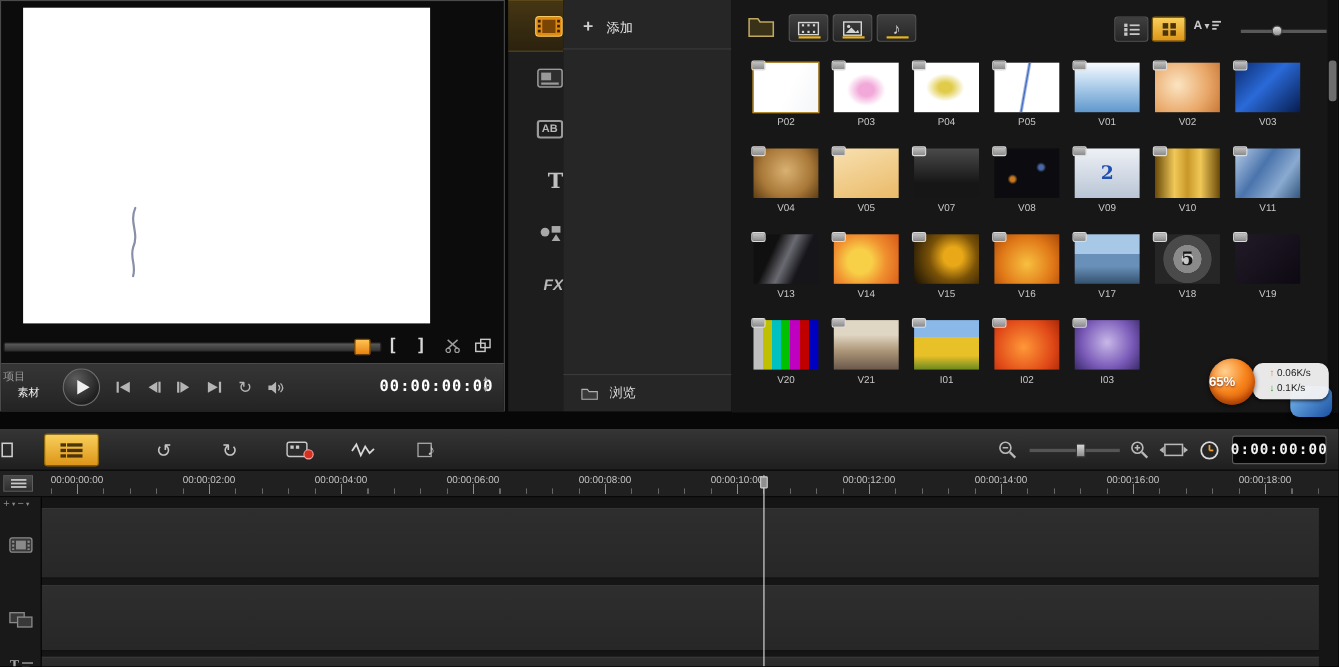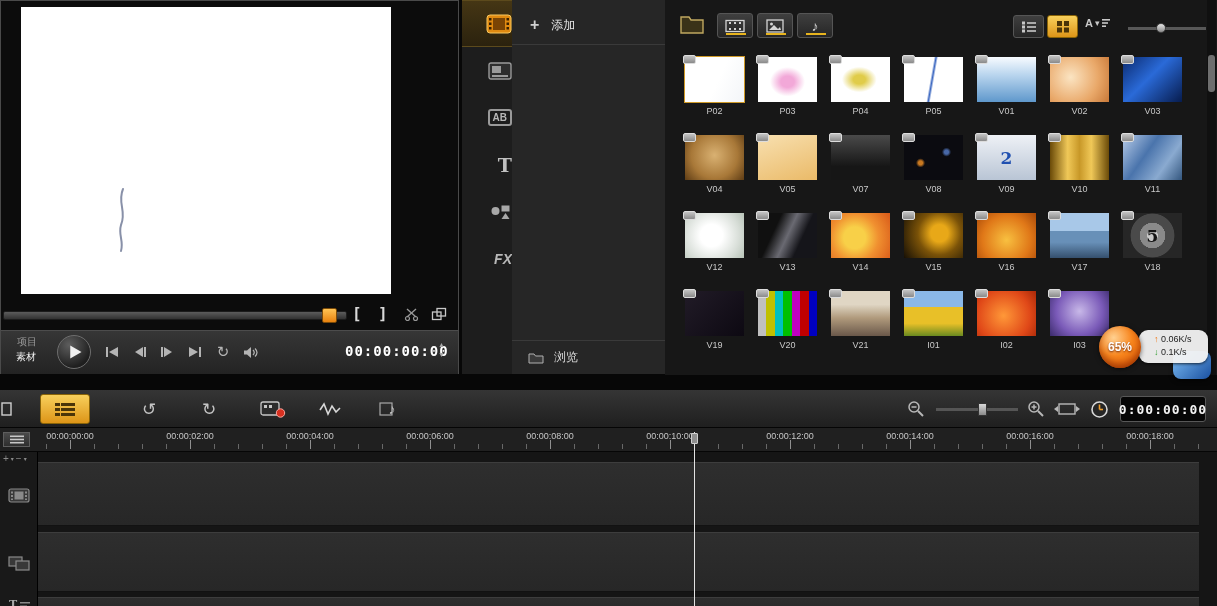--- a/index.html
+++ b/index.html
@@ -59,21 +59,21 @@
 .lbl{margin-top:4px;text-align:center;font-size:9px;color:#c8c8c8}
 #g-scroll{position:absolute;left:542px;top:0;width:9px;height:375px;background:#101010}
 #g-scroll .sthumb{position:absolute;left:1px;top:55px;width:7px;height:37px;background:#6e6e6e;border-radius:3px;cursor:pointer}
 
 
 #blue-widget{position:absolute;left:1173px;top:351px;width:38px;height:28px;border-radius:8px;background:linear-gradient(135deg,#7ec0f8,#1a50a0);box-shadow:0 2px 4px rgba(0,0,0,.6);z-index:19;cursor:pointer}
 #net-pill{position:absolute;left:1139px;top:330px;width:69px;height:33px;background:rgba(243,243,243,.95);border-radius:9px;z-index:20;padding:3px 0 0 15px;box-shadow:0 1px 3px rgba(0,0,0,.7)}
 .net-row{font-size:9px;color:#222;line-height:13px;white-space:nowrap}
 .net-row .up{color:#f07818;font-weight:bold}
 .net-row .dn{color:#2f9e2f;font-weight:bold}
-#net-ball{position:absolute;left:1099px;top:326px;width:42px;height:42px;border-radius:50%;background:radial-gradient(circle at 35% 28%,#ffd090,#f8861e 45%,#dd5400 92%);box-shadow:inset 0 -4px 7px rgba(110,25,0,.55),0 1px 5px rgba(0,0,0,.6);display:flex;align-items:center;justify-content:center;z-index:21;cursor:pointer}
+#net-ball{position:absolute;left:1099px;top:326px;width:42px;height:42px;border-radius:50%;background:radial-gradient(circle at 35% 28%,#ffd090,#f8861e 45%,#dd5400 92%);box-shadow:inset 0 -4px 7px rgba(110,25,0,.55),0 1px 5px rgba(0,0,0,.6);display:flex;align-items:center;justify-content:flex-start;z-index:21;cursor:pointer}
 #net-ball span{font:bold 12px "Liberation Sans",sans-serif;color:#fff;text-shadow:0 1px 2px rgba(90,20,0,.8)}
 
 
 #timeline{position:absolute;left:0;top:390px;width:1217px;height:216px;background:#151515}
 #tl-toolbar{position:absolute;left:0;top:0;width:1217px;height:38px;background:linear-gradient(#353535,#1f1f1f);border-bottom:1px solid #050505}
 .tbtn{position:absolute;background:linear-gradient(#3e3e3e,#242424);border:1px solid #525252;border-radius:3px;display:flex;align-items:center;justify-content:center;cursor:pointer}
 .tbtn.active{background:linear-gradient(#f8d05c,#dd9518);border-color:#8a6408}
 .ibtn{position:absolute;display:flex;align-items:center;justify-content:center;color:#c4c4c4;cursor:pointer}
 .glyph17{font-size:17px;line-height:17px}
 #tl-zoom{position:absolute;left:936px;top:18px;width:82px;height:3px;background:#555;cursor:pointer}
@@ -113,21 +113,21 @@
       <line x1="12" y1="1" x2="3" y2="9" stroke="#9a9a9a" stroke-width="1.4"></line>
       <circle cx="3.5" cy="10.5" r="2" fill="none" stroke="#9a9a9a" stroke-width="1.2"></circle>
       <circle cx="11.5" cy="10.5" r="2" fill="none" stroke="#9a9a9a" stroke-width="1.2"></circle>
     </svg>
     <svg class="abs" style="left:430px;top:306px;cursor:pointer" width="16" height="14" viewBox="0 0 16 14">
       <rect x="1.5" y="5" width="8.5" height="7.5" fill="none" stroke="#c8c8c8" stroke-width="1.3"></rect>
       <rect x="6" y="1.5" width="8.5" height="7.5" fill="none" stroke="#c8c8c8" stroke-width="1.3"></rect>
     </svg>
 
     <div id="transport">
-      <span class="srclbl" style="left:16px;top:4px;color:#9a9a9a">项目</span>
+      <span class="srclbl" style="left:2px;top:4px;color:#9a9a9a">项目</span>
       <span class="srclbl" style="left:15px;top:19px;color:#f2f2f2">素材</span>
       <div id="play-btn">
         <svg width="34" height="34" viewBox="0 0 34 34">
             <polygon points="13,10 13,24 25,17" fill="#f0f0f0"></polygon>
           </svg>
       </div>
       <div class="pbtn" style="left:100px">
         <svg width="16" height="12" viewBox="0 0 16 12">
             <rect x="1" y="1" width="2" height="10" fill="#b4b4b4"></rect>
             <polygon points="13,1 13,11 4,6" fill="#b4b4b4"></polygon>
@@ -374,27 +374,20 @@
         <div class="lbl">V10</div>
       </div>
         <div class="cell">
         <div class="thumb" style="background:linear-gradient(125deg,#b8cce8 0%,#4a74ac 40%,#8aaad0 70%,#33567e)">
           <span class="badge"></span>
           <span class="ovl"></span>
         </div>
         <div class="lbl">V11</div>
       </div>
         <div class="cell">
-        <div class="thumb" style="background:radial-gradient(circle at 45% 50%, #ffffff 0 28%, #d8ded8 70%, #b7c3b7)">
-          <span class="badge"></span>
-          <span class="ovl"></span>
-        </div>
-        <div class="lbl">V12</div>
-      </div>
-        <div class="cell">
         <div class="thumb" style="background:linear-gradient(115deg,#101010 30%,#6a6a72 50%,#15151a 70%)">
           <span class="badge"></span>
           <span class="ovl"></span>
         </div>
         <div class="lbl">V13</div>
       </div>
         <div class="cell">
         <div class="thumb" style="background:radial-gradient(circle at 40% 55%, #f8d048 0 25%, #f09030 55%, #d85818)">
           <span class="badge"></span>
           <span class="ovl"></span>

